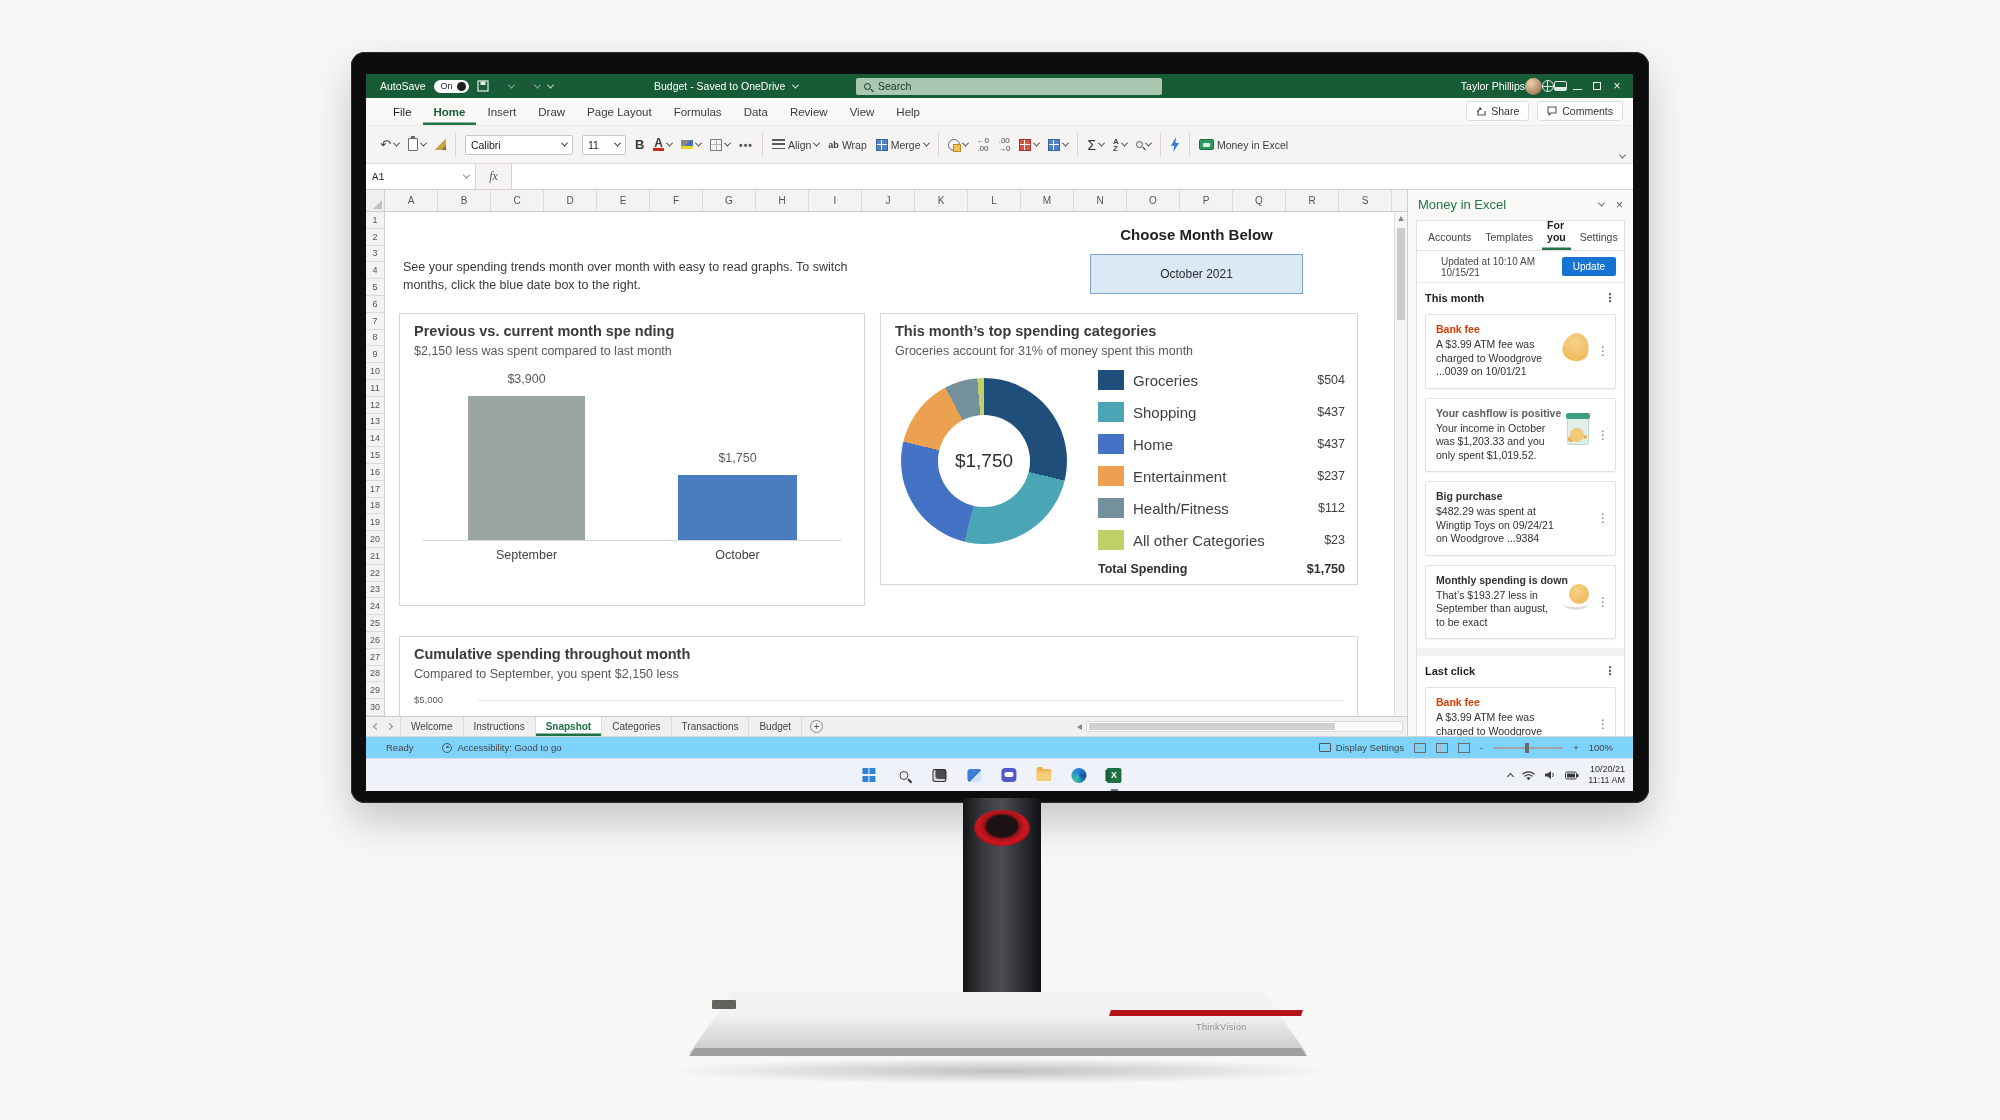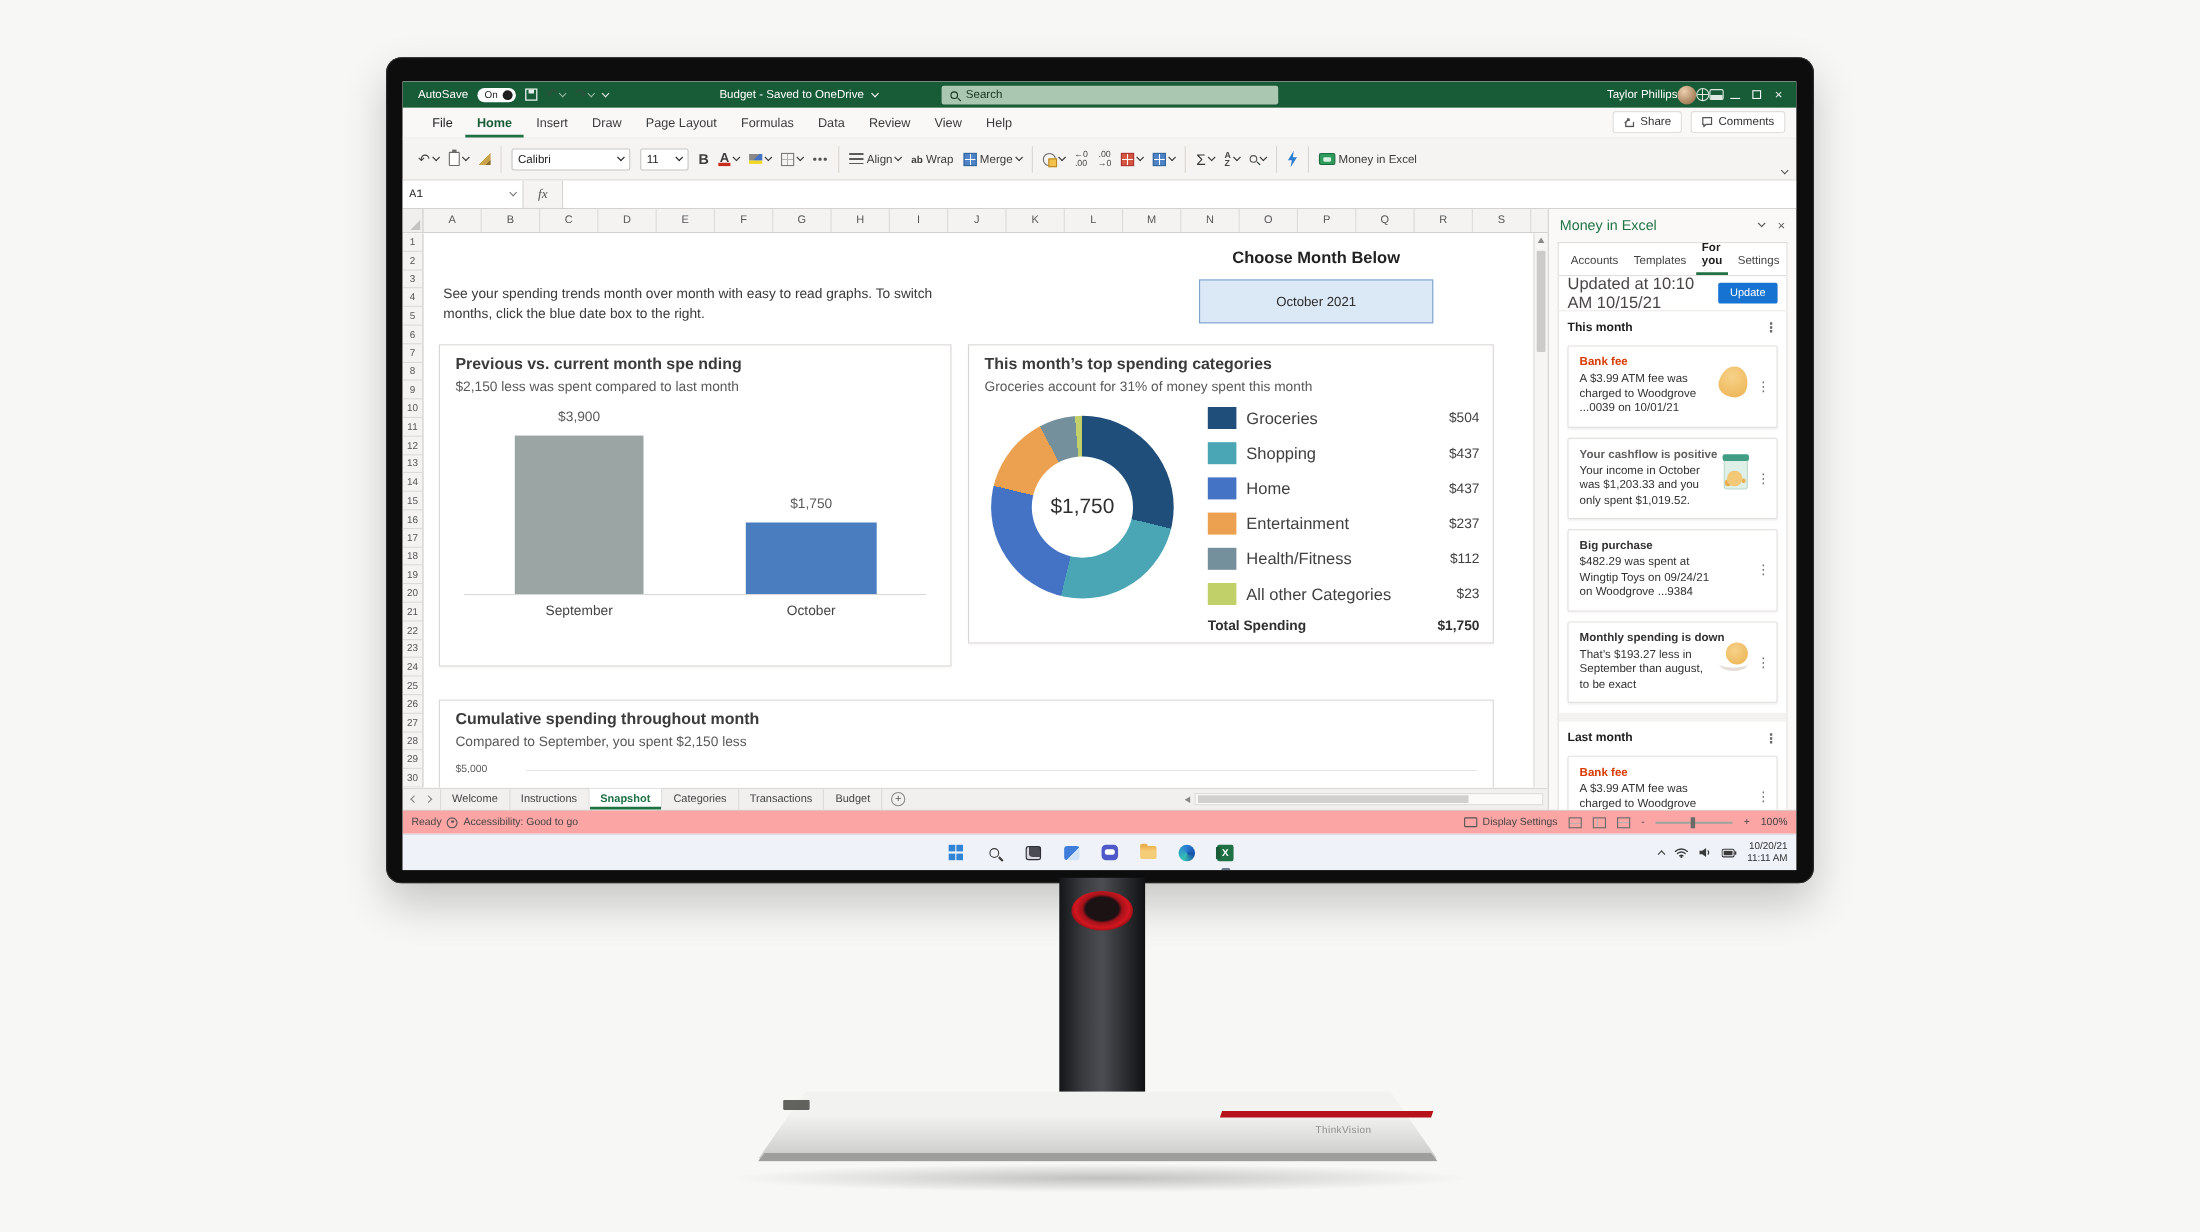--- a/index.html
+++ b/index.html
@@ -119,21 +119,21 @@
 
   
   .task-pane { width:226px; background:#faf9f8; border-left:1px solid #d0cecc; position:relative; font-size:10.5px; }
   .pane-header { display:flex; align-items:center; padding:7px 10px 0; color:#217346; font-size:13px; }
   .pane-hbtns { margin-left:auto; display:flex; gap:12px; color:#5a5a58; align-items:center; }
   .pane-body { position:absolute; left:8px; right:8px; top:30px; bottom:0; background:#fff; border:1px solid #e1dfdd; border-bottom:none; overflow:hidden; }
   .pane-tabs { height:30px; display:flex; align-items:flex-end; gap:4px; padding:0 6px; border-bottom:1px solid #e1dfdd; }
   .ptab { padding:6px 5px 7px; font-size:10.5px; color:#444; }
   .ptab.active { font-weight:bold; color:#1e1e1e; box-shadow:inset 0 -2.5px 0 #217346; }
   .update-row { height:32px; display:flex; align-items:center; padding:0 8px; border-bottom:1px solid #edebe9; }
-  .updated-txt { font-size:15px; color:#494745; }
+  .updated-txt { font-size:10px; color:#494745;margin-left:16px; }
   .update-btn { margin-left:auto; background:#1673d2; color:#fff; font-size:10px; padding:4px 11px; border-radius:2px; border:none; }
   .section-row { display:flex; align-items:center; padding:8px 8px 4px; font-size:11px; font-weight:bold; color:#1e1e1e; }
   .kebab { margin-left:auto; color:#6a6a68; font-size:12px; }
   .pcard { margin:5px 8px 9px; border:1px solid #e3e1df; border-radius:2px; box-shadow:0 1px 2px rgba(0,0,0,.05); padding:8px 8px 9px 10px; position:relative; background:#fff; }
   .pcard-title { font-size:10.5px; font-weight:bold; margin-bottom:3px; }
   .pcard-text { font-size:10.5px; line-height:13.5px; color:#323130; width:122px; }
   .pcard-kebab { position:absolute; right:6px; top:50%; transform:translateY(-50%); color:#6a6a68; font-size:12px; }
   .pcard-icon { position:absolute; right:22px; top:18px; width:30px; height:32px; }
   .icon-bell { width:26px; height:28px; background:radial-gradient(circle at 40% 35%, #f6d28a, #edb24f); border-radius:50% 50% 46% 46% / 60% 60% 38% 38%; transform:rotate(14deg); }
   .icon-jar { width:22px; height:28px; background:#def0e8; border:1px solid #bcd9c9; border-radius:3px; position:relative; margin-left:4px; }
@@ -150,21 +150,21 @@
   .stab { display:flex; align-items:center; padding:0 10px; border-right:1px solid #dddbd9; }
   .stab.active { background:#fff; color:#1e7145; font-weight:bold; box-shadow:inset 0 -2.5px 0 #1e7145; }
   .st-add { display:flex; align-items:center; padding:0 8px; }
   .st-add span { width:13px; height:13px; border:1px solid #8a8886; border-radius:50%; display:flex; align-items:center; justify-content:center; font-size:10px; color:#555; line-height:0; }
   .hscroll { margin-left:auto; display:flex; align-items:center; gap:4px; padding-right:4px; width:330px; }
   .h-arrow { width:0; height:0; border-top:3.5px solid transparent; border-bottom:3.5px solid transparent; border-right:5px solid #8a8886; }
   .htrack { flex:1; height:11px; background:#fafaf9; border:1px solid #dddbd9; position:relative; }
   .hthumb { position:absolute; left:2px; top:1px; bottom:1px; width:78%; background:#d2d0ce; }
 
   
-  .status-bar { height:22px; background:#fca5a5; border-top:1px solid #d8d5d2; display:flex; align-items:center; font-size:9.5px; color:#444; padding:0 8px; gap:5px; }
+  .status-bar { height:22px; background:#7dd3fc; border-top:1px solid #d8d5d2; display:flex; align-items:center; font-size:9.5px; color:#444; padding:0 20px; gap:29px; }
   .acc-ic { width:10px; height:10px; border:1.1px solid #555; border-radius:50%; position:relative; }
   .acc-ic::after { content:""; position:absolute; left:3px; top:2px; width:2.5px; height:2.5px; background:#555; border-radius:50%; }
   .sb-right { margin-left:auto; display:flex; align-items:center; gap:10px; }
   .view-ic { width:12px; height:10px; border:1px solid #6a6a68; background:linear-gradient(#0000 55%, #b5b3b1 55% 65%, #0000 65%); }
   .view-ic.v2 { background:linear-gradient(90deg,#0000 30%, #b5b3b1 30% 36%, #0000 36%); }
   .view-ic.v3 { background:linear-gradient(#0000 45%, #b5b3b1 45% 55%, #0000 55%); }
   .zoom-track { width:70px; height:2px; background:#a5a3a1; position:relative; }
   .zoom-knob { position:absolute; left:32px; top:-4px; width:4px; height:10px; background:#6a6a68; }
   .displayset-ic { width:12px; height:9px; border:1px solid #555; border-radius:1px; }
 
@@ -584,21 +584,21 @@
                 <div class="pcard">
                   <div class="pcard-title" style="color: rgb(50, 49, 48);">Monthly spending is down</div>
                   <div class="pcard-text">That’s $193.27 less in September than august, to be exact</div>
                   <div class="pcard-icon">
                     <div class="icon-coin"></div>
                   </div>
                   <div class="pcard-kebab">⋮</div>
                 </div>
                 <div class="section-sep"></div>
                 <div class="section-row">
-                  <div>Last month</div>
+                  <div>Last click</div>
                   <div class="kebab">⋮</div>
                 </div>
                 <div class="pcard">
                   <div class="pcard-title" style="color: rgb(216, 59, 1);">Bank fee</div>
                   <div class="pcard-text">A $3.99 ATM fee was charged to Woodgrove ...0039 on</div>
                   <div class="pcard-kebab">⋮</div>
                 </div>
               </div>
           </div>
         </div>

